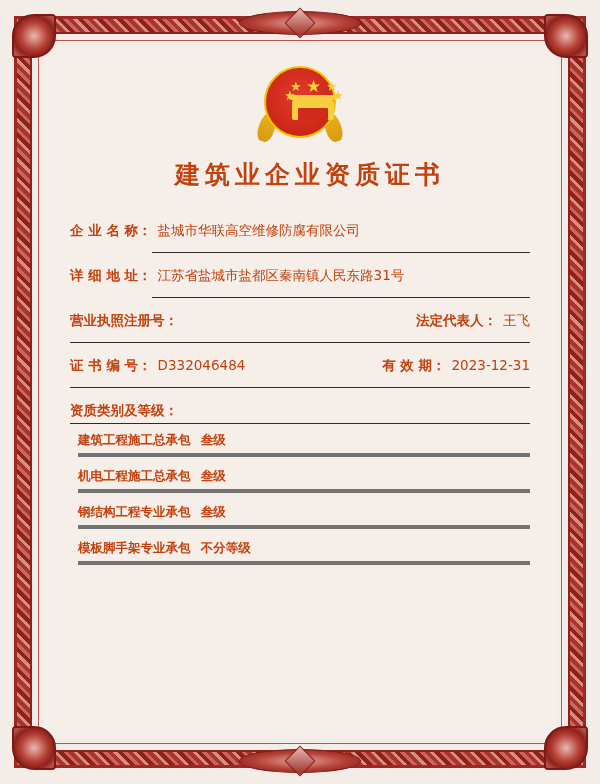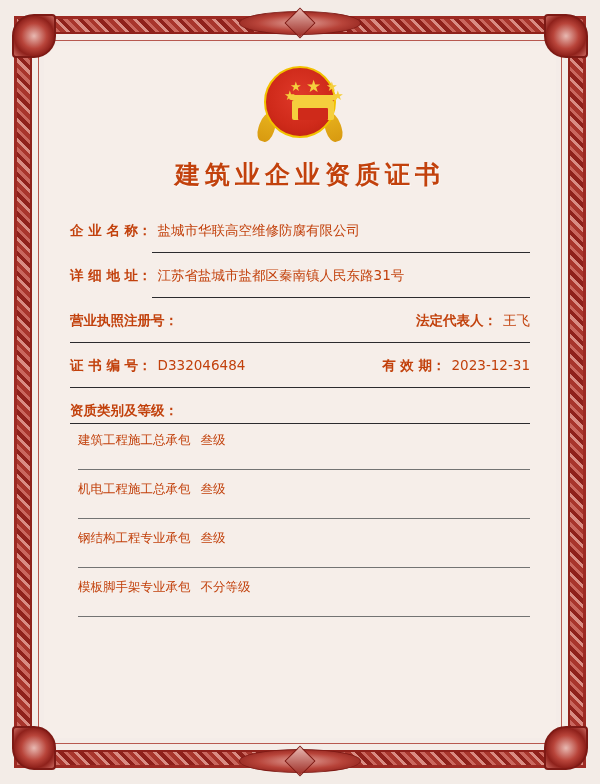--- a/index.html
+++ b/index.html
@@ -211,23 +211,24 @@
     font-size: 13.5px;
     font-weight: bold;
     margin-top: 4px;
     margin-bottom: 8px;
     border-bottom: 1px solid #2b2b2e;
     padding-bottom: 3px;
   }
   .qual-item {
     font-size: 12.5px;
     margin-left: 8px;
-    padding-bottom: 20px;
-    border-bottom: 1px solid #737373;
+    padding-bottom: 4px;
+    border-bottom: 4px solid #737373;
     margin-bottom: 11px;
+    font-weight: bold;
   }
   .qual-item .grade { margin-left: 6px; }
 </style>
 </head>
 <body>
 
 <div class="certificate">
 
   <div class="frame-outer"></div>
   <div class="frame-mid"></div>

